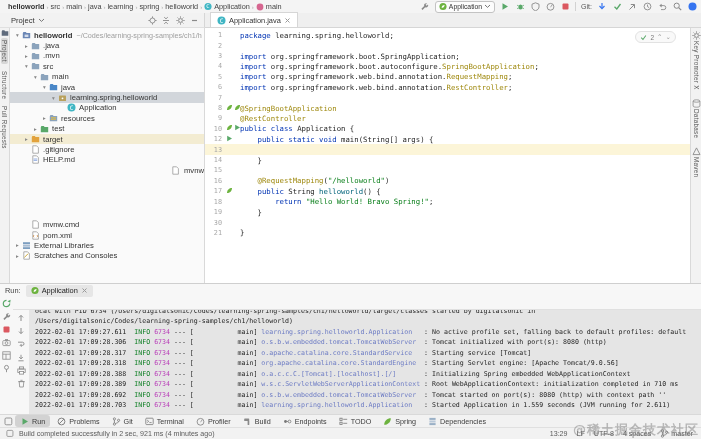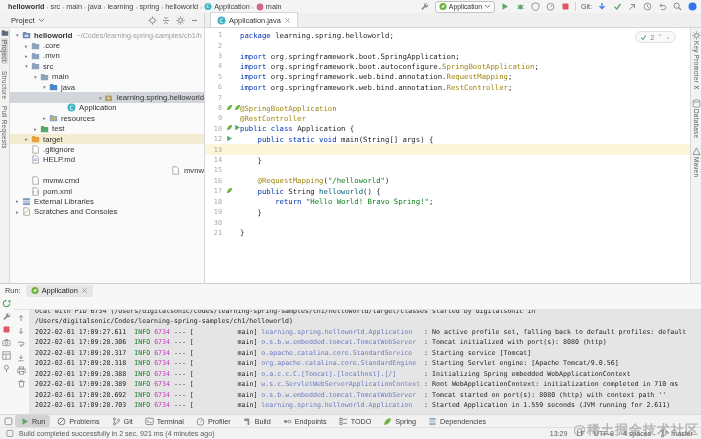--- a/index.html
+++ b/index.html
@@ -36,21 +36,21 @@
            align-items:center;padding-top:1px;gap:7px;box-sizing:border-box;}
   .rstripe{width:11px;background:#f2f2f2;border-left:1px solid #d9d9d9;display:flex;flex-direction:column;
            align-items:center;padding-top:3px;gap:9px;box-sizing:border-box;}
   .vlabel{writing-mode:vertical-rl;font-size:6.3px;color:#555;letter-spacing:.3px;white-space:nowrap;}
   .vitem{display:flex;flex-direction:column;align-items:center;gap:1px;}
   .vlabel.active{background:#d6d6d6;border-radius:2px;padding:2px 0;}
 
   .tree{width:195px;background:#fafafa;border-right:1px solid #d9d9d9;padding-top:2px;
         font-size:7.7px;overflow:hidden;box-sizing:border-box;}
   .trow{display:flex;align-items:center;height:10.4px;white-space:nowrap;color:#333;}
-  .trow.sel{background:#d2d6db;justify-content:flex-end;}
+  .trow.sel{background:#d2d6db;}
   .trow.exc{background:#f3ecd2;}
   .chev{width:7px;font-size:5.5px;color:#888;text-align:center;flex:none;}
   .ticon{display:inline-flex;width:10px;justify-content:center;margin-right:3px;flex:none;}
   .suffix{color:#9e9e9e;margin-left:4px;font-size:7.2px;}
   .troot{font-weight:bold;}
 
   .editor{flex:1;background:#fff;position:relative;overflow:hidden;padding-top:2px;}
   .cline{display:flex;height:10.42px;align-items:center;}
   .cline.hl{background:#fcf5d8;}
   .lnum{width:17px;text-align:right;padding-right:3px;color:#a8a8a8;font-size:6.8px;flex:none;
@@ -339,21 +339,21 @@
           <span class="troot">helloworld</span>
           <span class="suffix">~/Codes/learning-spring-samples/ch1/h</span>
         </div>
         <div class="trow" style="padding-left: 13px;">
           <span class="chev">▸</span>
           <span class="ticon">
             <svg width="9" height="8" viewBox="0 0 9 8">
               <path d="M0.8 2.2l0.6-1.2h2.4l0.8 1h3.6v5.2H0.8z" fill="#8ba3bc"></path>
             </svg>
           </span>
-          <span>.core</span>
+          <span>.java</span>
         </div>
         <div class="trow" style="padding-left: 13px;">
           <span class="chev">▸</span>
           <span class="ticon">
             <svg width="9" height="8" viewBox="0 0 9 8">
               <path d="M0.8 2.2l0.6-1.2h2.4l0.8 1h3.6v5.2H0.8z" fill="#8ba3bc"></path>
             </svg>
           </span>
           <span>.mvn</span>
         </div>
@@ -455,21 +455,21 @@
         </div>
         <div class="trow" style="padding-left: 13px; justify-content: flex-end;">
           <span class="chev"></span>
           <span class="ticon">
             <svg width="9" height="9" viewBox="0 0 9 9">
               <path d="M1.8 0.8h3.8l1.8 1.8v5.6H1.8z" fill="#fff" stroke="#9a9a9a" stroke-width="0.8"></path>
             </svg>
           </span>
           <span>mvnw</span>
         </div>
-        <div class="trow" style="padding-left: 13px;">
+        <div class="trow" style="padding-left: 13px; margin-top: 44px;">
           <span class="chev"></span>
           <span class="ticon">
             <svg width="9" height="9" viewBox="0 0 9 9">
               <path d="M1.8 0.8h3.8l1.8 1.8v5.6H1.8z" fill="#fff" stroke="#9a9a9a" stroke-width="0.8"></path>
             </svg>
           </span>
           <span>mvnw.cmd</span>
         </div>
         <div class="trow" style="padding-left: 13px;">
           <span class="chev"></span>

